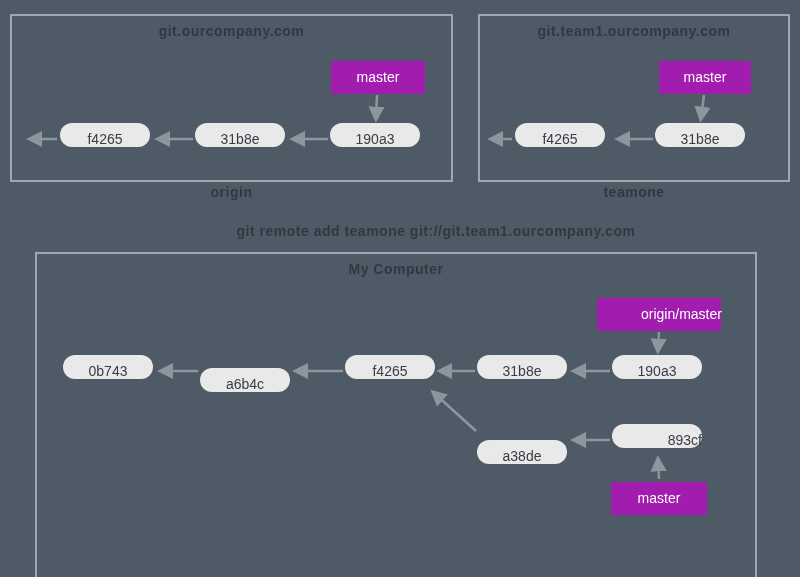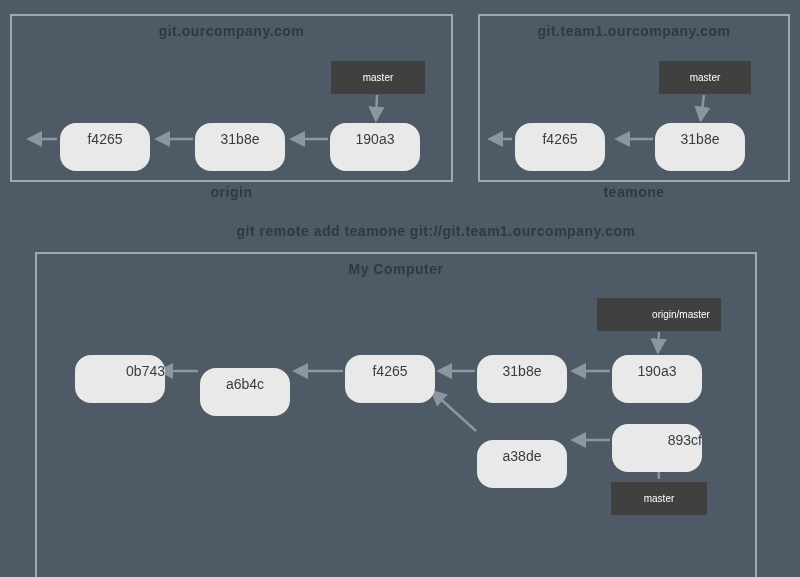--- a/index.html
+++ b/index.html
@@ -9,26 +9,26 @@
   }
   .overlay{position:absolute;left:0;top:0;width:800px;height:577px;pointer-events:none;}
   .box{
     position:absolute;border:2px solid #9fa8af;box-sizing:border-box;
   }
   .box-title{
     position:absolute;left:0;top:7px;width:100%;text-align:center;
     font-size:14px;font-weight:bold;color:#2f3940;letter-spacing:0.5px;
   }
   .pill{
-    position:absolute;width:90px;height:48px;border-radius:16px;background:#e9e9e9;
+    position:absolute;width:90px;height:24px;border-radius:16px;background:#e9e9e9;
     color:#363d44;font-size:14px;line-height:32px;text-align:center;
     box-sizing:border-box;
   }
   .branch-label{
-    position:absolute;background:#404040;color:#ffffff;font-size:10px;
+    position:absolute;background:#a21caf;color:#ffffff;font-size:14px;
     text-align:center;box-sizing:border-box;
   }
   .caption{
     position:absolute;text-align:center;font-size:14px;font-weight:bold;color:#2f3940;
     letter-spacing:0.5px;
   }
   .command{
     position:absolute;left:0;top:223px;width:800px;text-align:center;
     font-size:14px;font-weight:bold;color:#2f3940;letter-spacing:0.5px;padding-left:36px;
   }
@@ -81,21 +81,21 @@
   <div class="pill" style="left:655px;top:123px;">31b8e</div>
   <div class="caption" style="left:478px;top:184px;width:312px;">teamone</div>
 
   <div class="command">git remote add teamone git://git.team1.ourcompany.com</div>
 
   <div class="box" style="left:35px;top:252px;width:722px;height:338px;">
     <div class="box-title">My Computer</div>
   </div>
   <div class="branch-label" style="left:597px;top:298px;width:124px;height:33px;line-height:33px;padding-left:44px;">origin/master</div>
 
-  <div class="pill" style="left:75px;top:355px;text-align:right;">0b743</div>
+  <div class="pill" style="left:63px;top:355px;">0b743</div>
   <div class="pill" style="left:200px;top:368px;">a6b4c</div>
   <div class="pill" style="left:345px;top:355px;">f4265</div>
   <div class="pill" style="left:477px;top:355px;">31b8e</div>
   <div class="pill" style="left:612px;top:355px;">190a3</div>
 
   <div class="pill" style="left:477px;top:440px;">a38de</div>
   <div class="pill" style="left:612px;top:424px;text-align:right;">893cf</div>
 
   <div class="branch-label" style="left:611px;top:482px;width:96px;height:33px;line-height:33px;">master</div>
 

